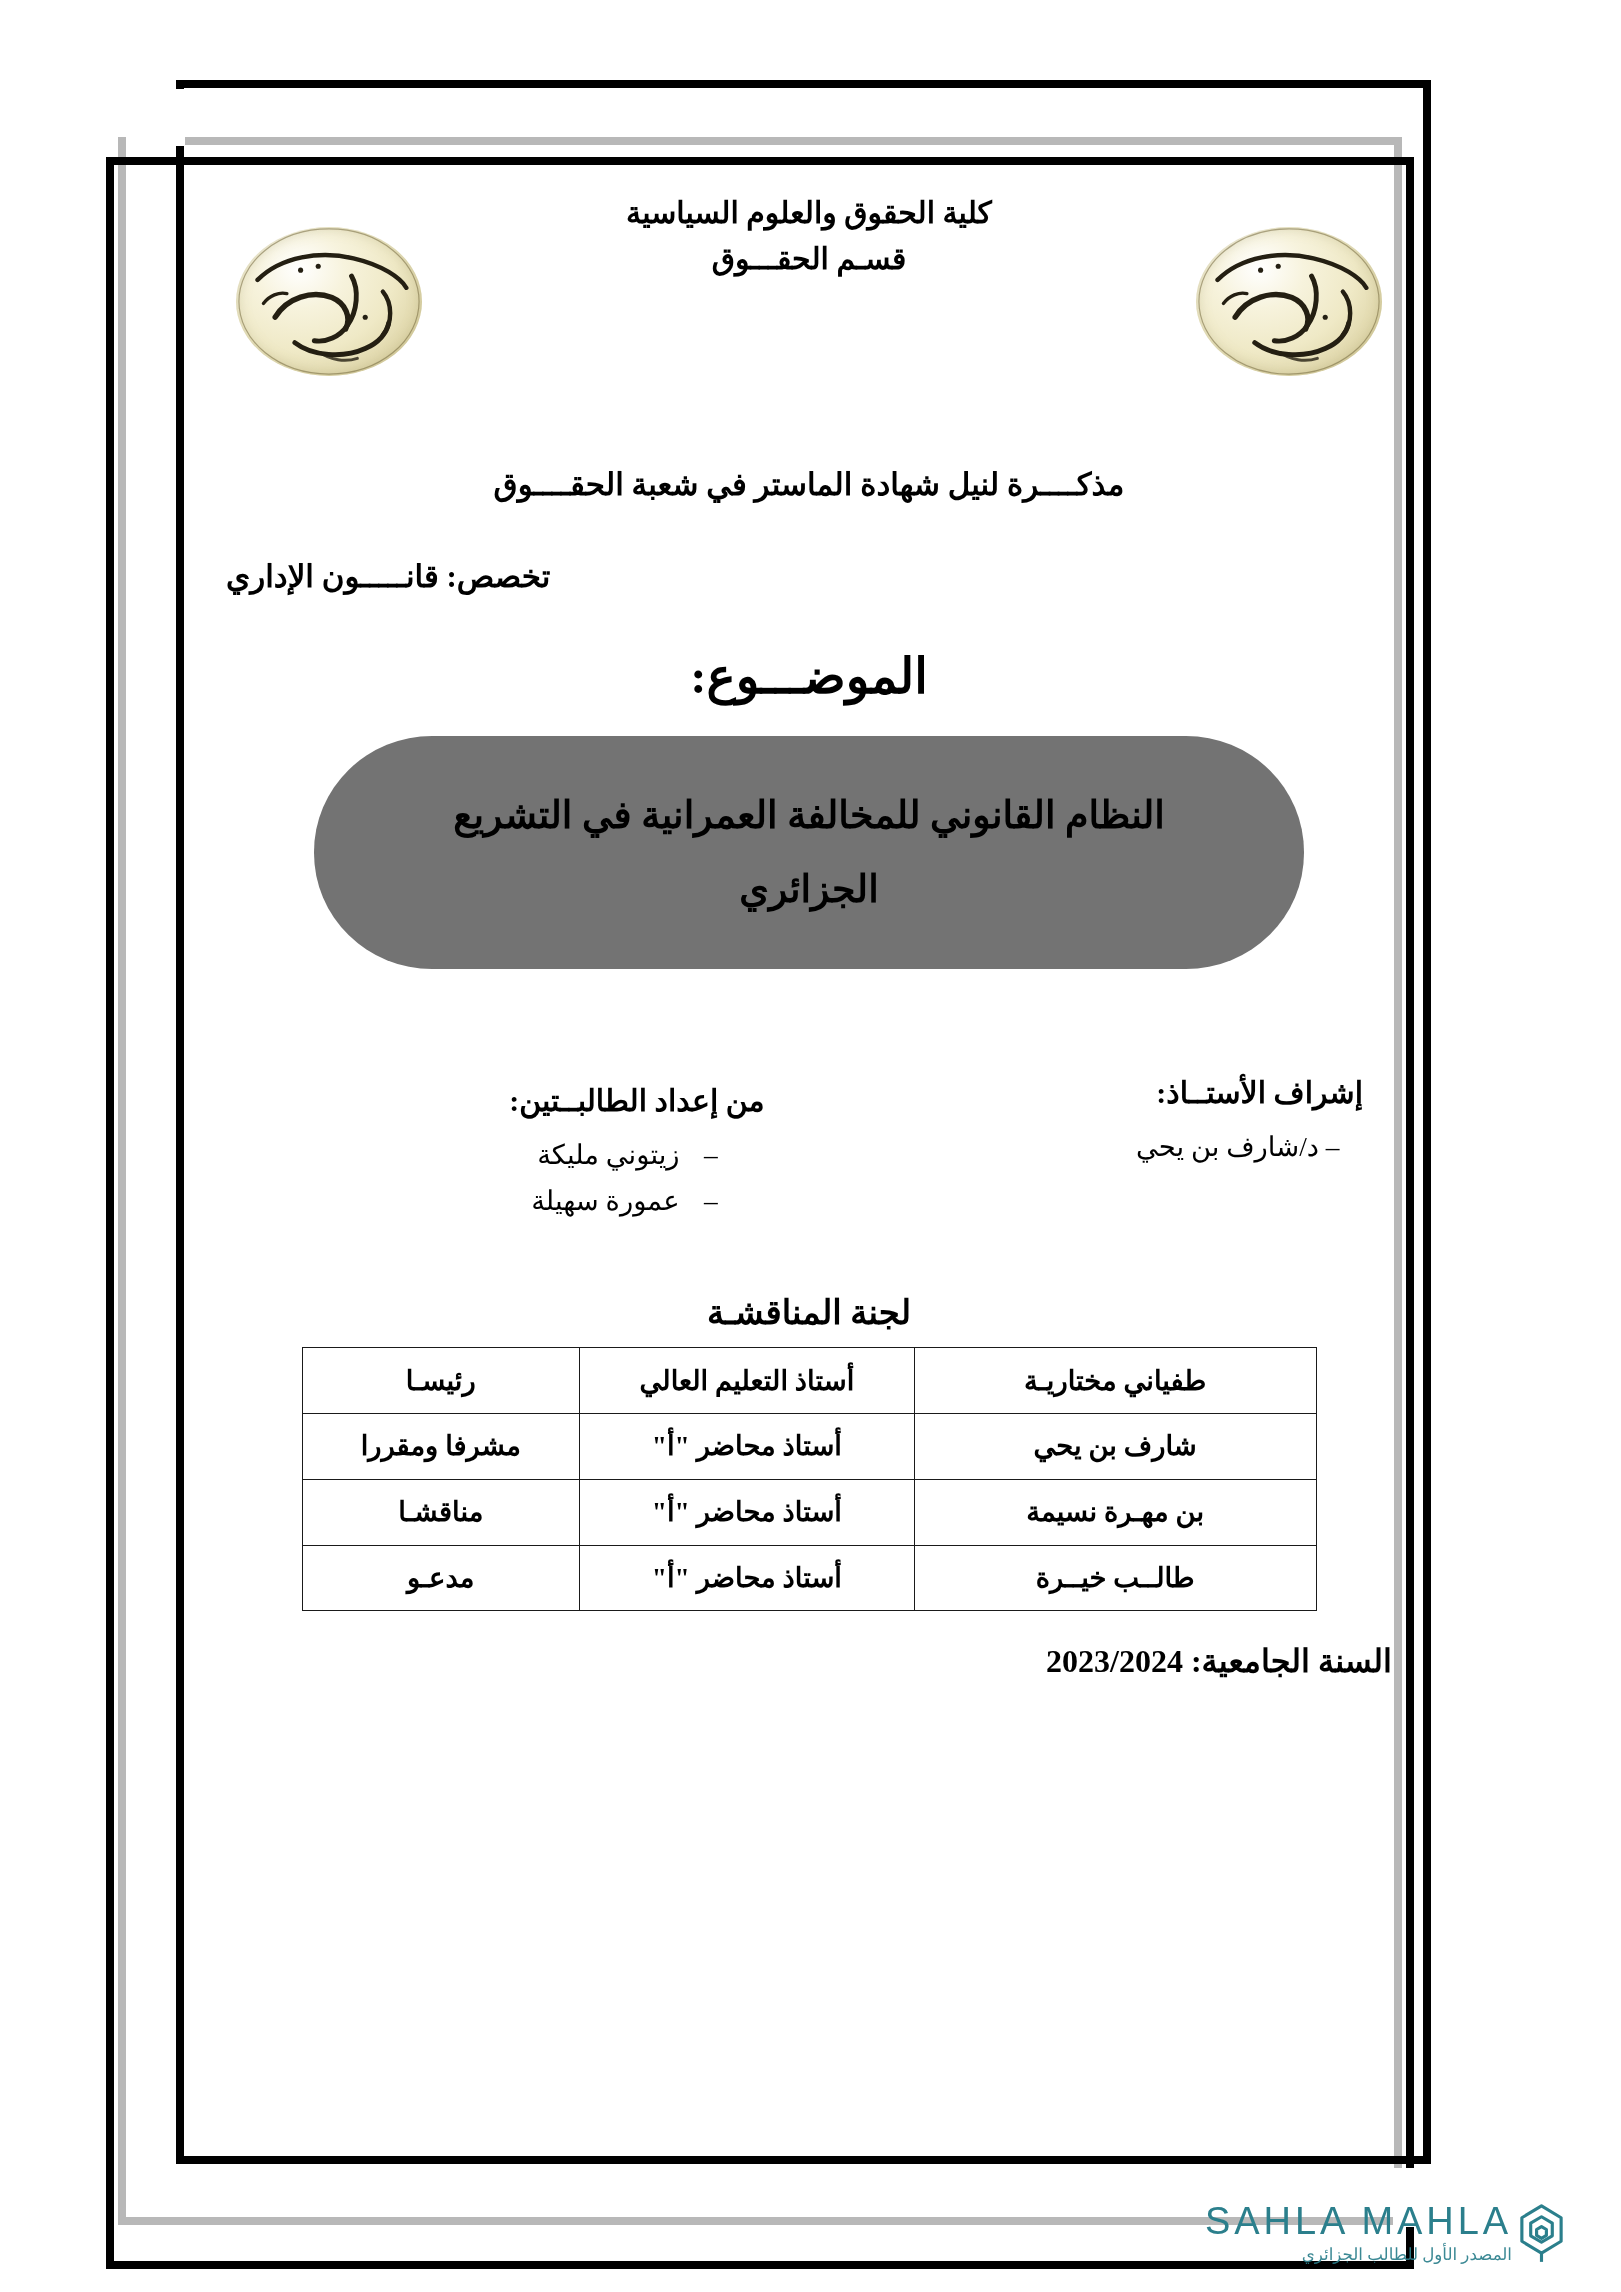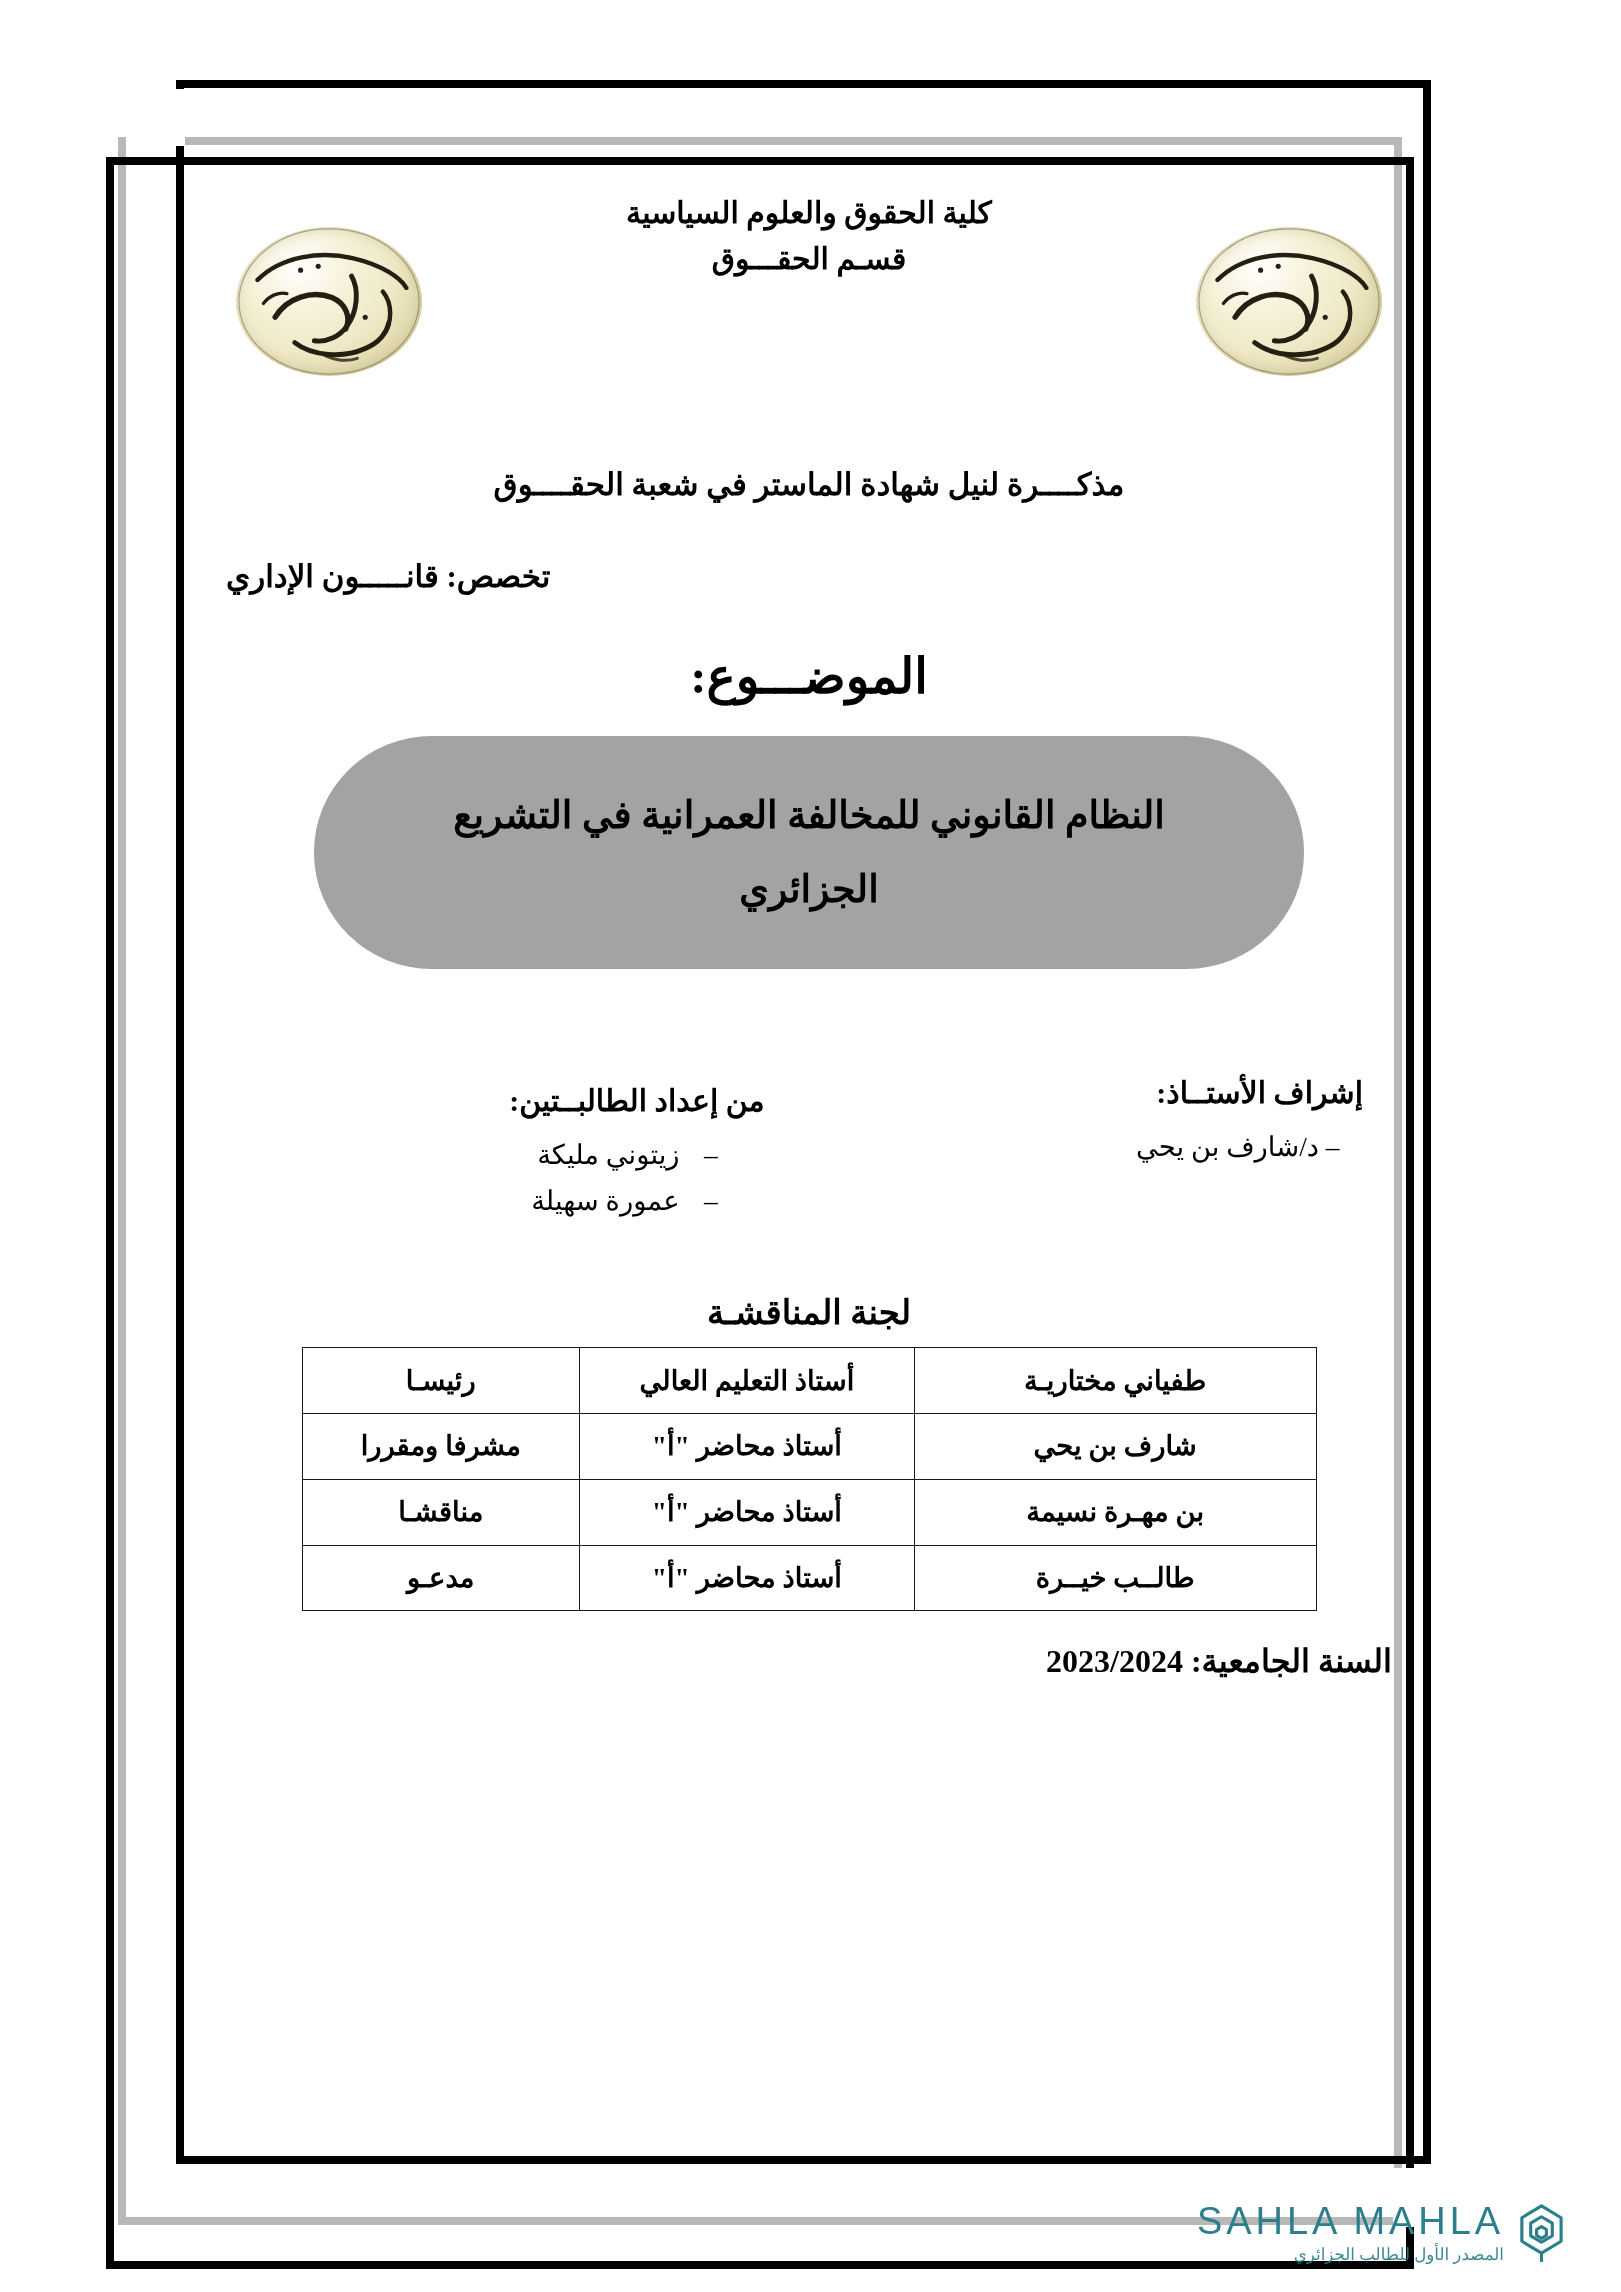--- a/index.html
+++ b/index.html
@@ -95,21 +95,21 @@
     font-size:49px;
     margin-top:53px;
     letter-spacing:-1px;
   }
 
   
   .title-pill{
     margin:31px auto 0 auto;
     width:990px;
     min-height:233px;
-    background:#a3a3a3;
+    background:#737373;
     border-radius:118px/116px;
     display:flex;
     align-items:center;
     justify-content:center;
     padding:25.5px 84px;
     box-sizing:border-box;
   }
   .title-pill .title-text{
     font-size:38px;
     font-weight:bold;
@@ -181,21 +181,21 @@
     margin-top:31px;
   }
 
   
   .watermark{
     position:absolute;
     right:53px;
     bottom:29px;
     display:flex;
     align-items:center;
-    gap:11px;
+    gap:3px;
     z-index:20;
     direction:ltr;
   }
   .wm-text{
     display:flex;flex-direction:column;align-items:flex-end;
     line-height:1;
   }
   .wm-main{
     font-family:"Liberation Sans","DejaVu Sans",sans-serif;
     font-size:38px;

